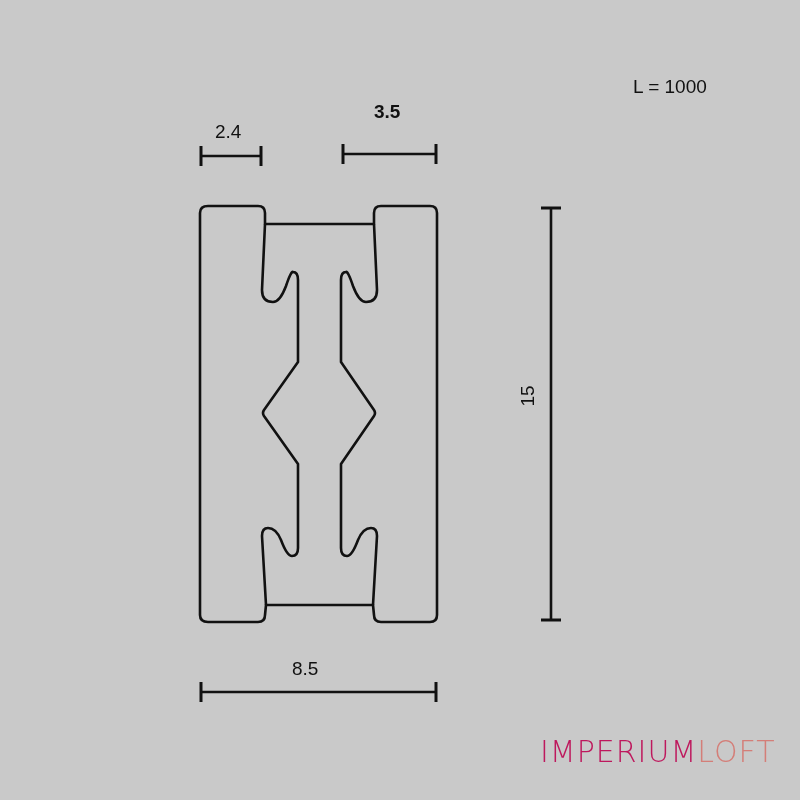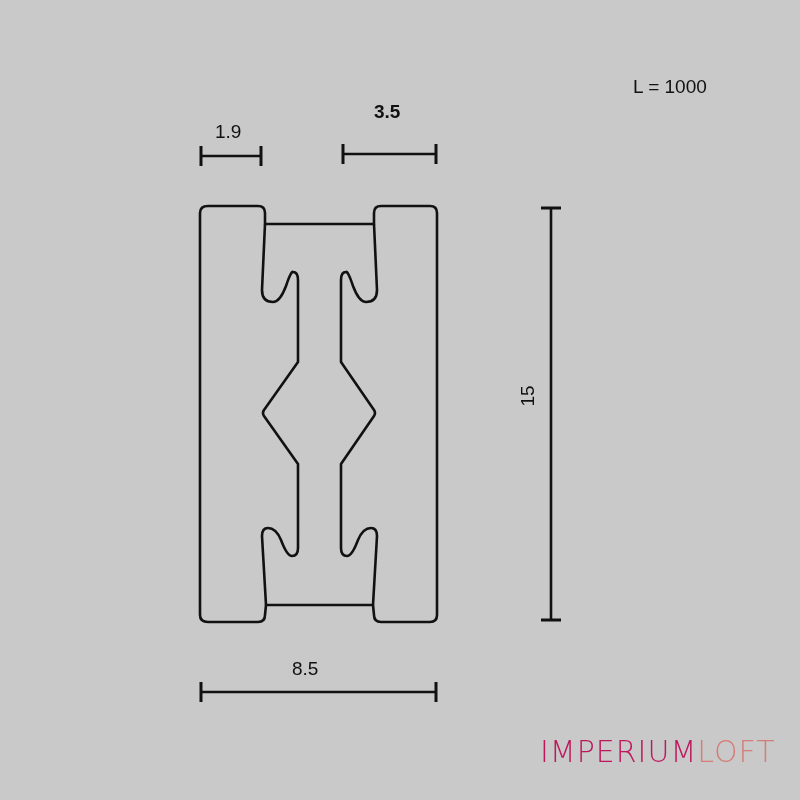--- a/index.html
+++ b/index.html
@@ -81,20 +81,20 @@
   </g>
 
   <g stroke="#111" stroke-width="2.6">
     <line x1="551" y1="208" x2="551" y2="620"></line>
     <line x1="541" y1="208" x2="561" y2="208" stroke-width="3"></line>
     <line x1="541" y1="620" x2="561" y2="620" stroke-width="3"></line>
   </g>
 </svg>
 
 <div class="dim-label" style="left:633px; top:76px;">L = 1000</div>
-<div class="dim-label" style="left:215px; top:121px;">1.9</div>
+<div class="dim-label" style="left:215px; top:121px;">2.4</div>
 <div class="dim-label" style="left:374px; top:101px;font-weight:bold;">3.5</div>
 <div class="dim-label" style="left:292px; top:658px;">8.5</div>
 <div class="dim-label" style="left:517px; top:385px; transform: rotate(-90deg); transform-origin: center;">15</div>
 
 <div class="logo">
   <span class="a">IMPERIUM</span><span class="b">LOFT</span>
 </div>
 
 </body></html>

